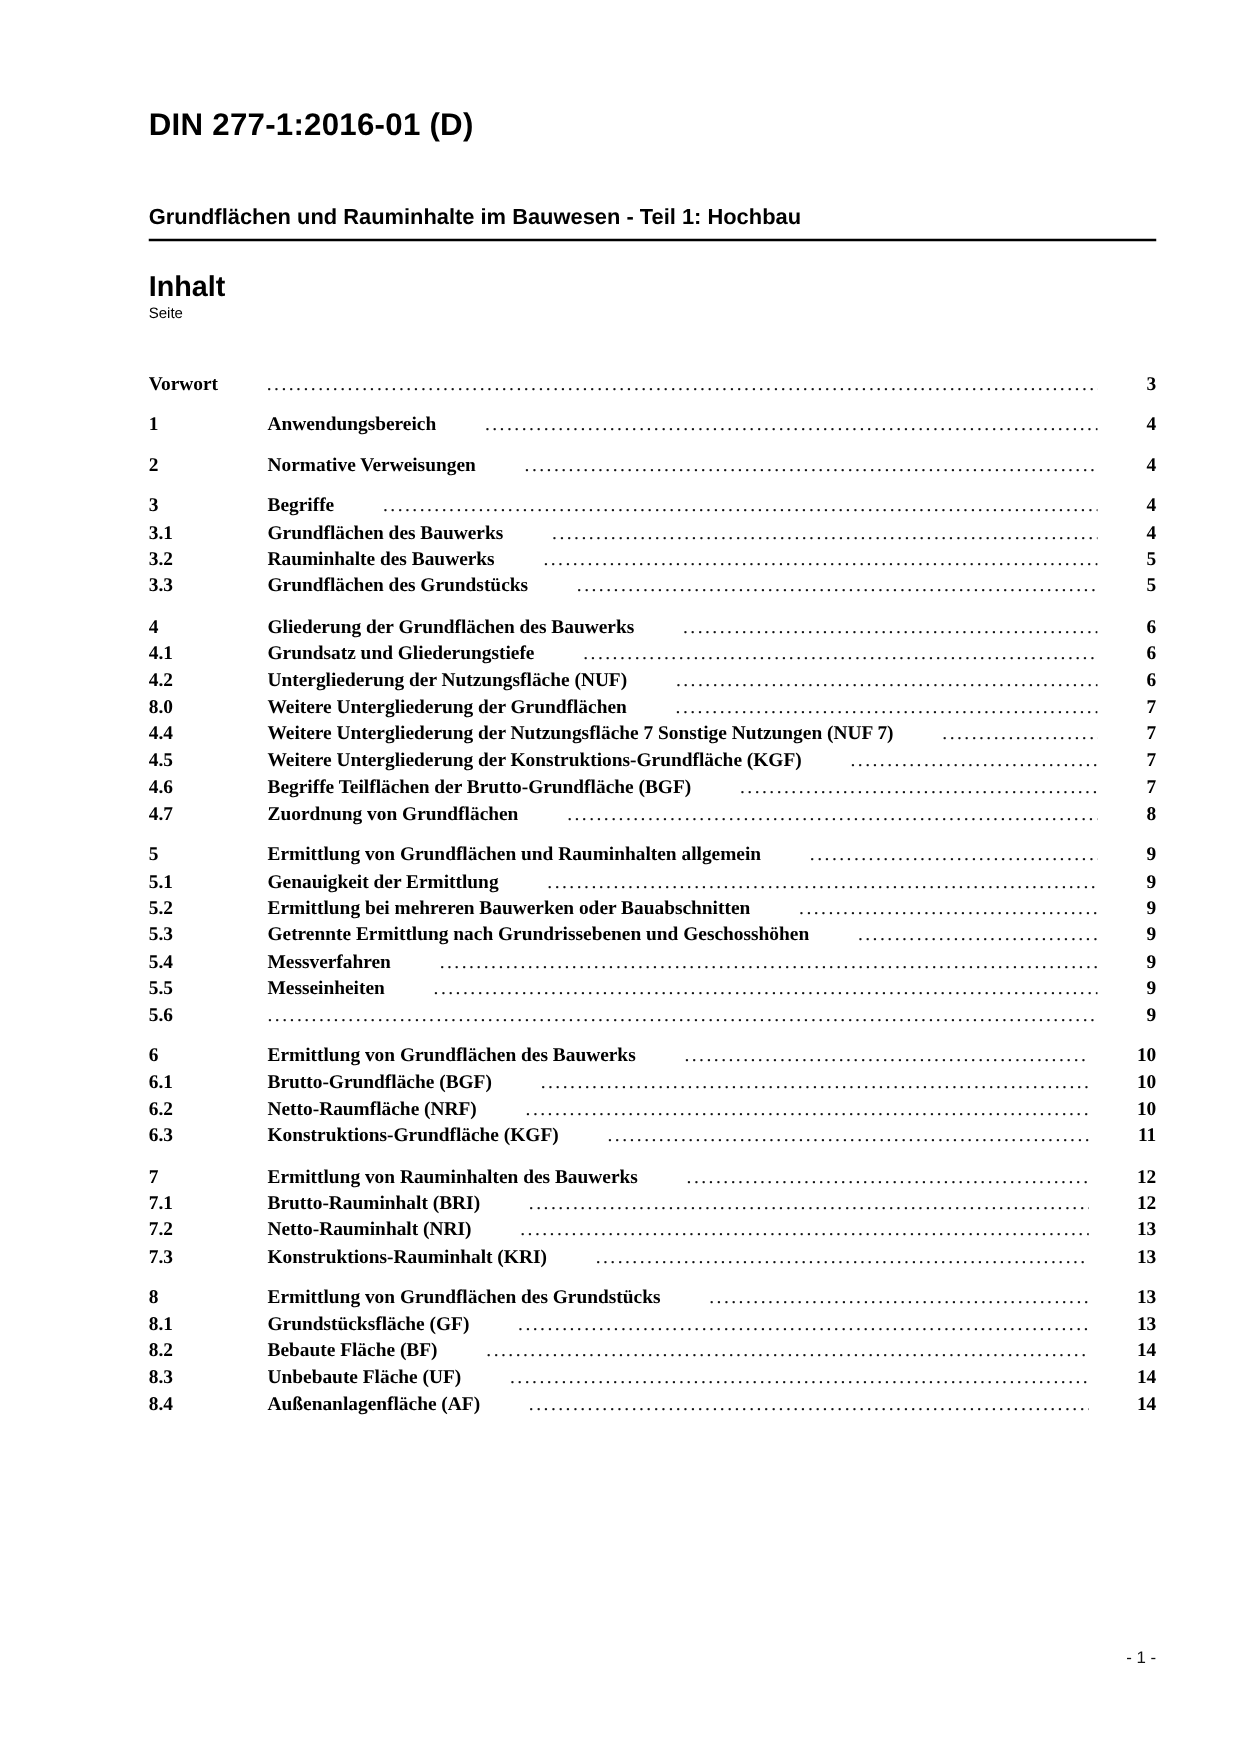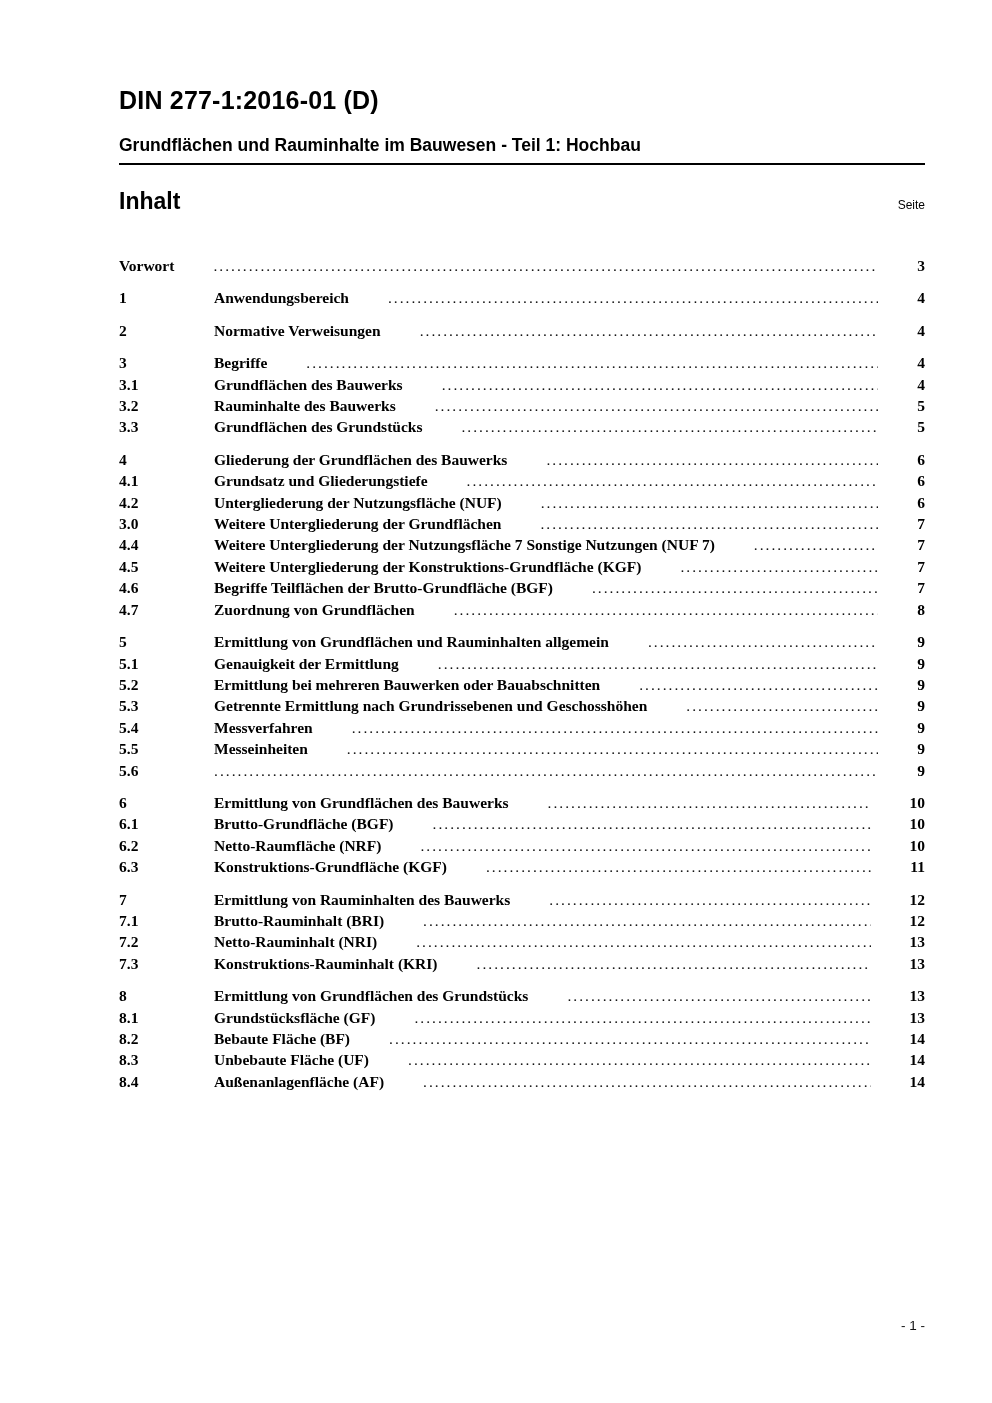--- a/index.html
+++ b/index.html
@@ -15,35 +15,36 @@
     box-sizing: border-box;
     padding: 86px 67px 0 119px;
     color: #000;
     overflow: hidden;
   }
   .doc-code {
     font-family: "Liberation Sans", sans-serif;
     font-weight: 700;
     font-size: 25px;
     letter-spacing: 0.2px;
-    margin-bottom: 20px;
+    margin-bottom: 48px;
   }
   .doc-title {
     font-family: "Liberation Sans", sans-serif;
     font-weight: 700;
     font-size: 17.5px;
     padding-bottom: 7px;
     border-bottom: 2px solid #000;
     margin-bottom: 23px;
   }
   .toc-header {
     display: flex;
-    justify-content: space-between;
+    justify-content: center;
     align-items: baseline;
     margin-bottom: 40px;
+    flex-direction: column;
   }
   .toc-heading {
     font-family: "Liberation Sans", sans-serif;
     font-weight: 700;
     font-size: 23px;
   }
   .toc-page-label {
     font-family: "Liberation Sans", sans-serif;
     font-weight: 400;
     font-size: 12px;
@@ -174,21 +175,21 @@
           <span class="toc-leader"></span>
           <span class="toc-page">6</span>
         </div>
         <div class="toc-row">
           <span class="toc-num">4.2</span>
           <span class="toc-label">Untergliederung der Nutzungsfläche (NUF)</span>
           <span class="toc-leader"></span>
           <span class="toc-page">6</span>
         </div>
         <div class="toc-row">
-          <span class="toc-num">3.0</span>
+          <span class="toc-num">8.0</span>
           <span class="toc-label">Weitere Untergliederung der Grundflächen</span>
           <span class="toc-leader"></span>
           <span class="toc-page">7</span>
         </div>
         <div class="toc-row">
           <span class="toc-num">4.4</span>
           <span class="toc-label">Weitere Untergliederung der Nutzungsfläche 7 Sonstige Nutzungen (NUF 7)</span>
           <span class="toc-leader"></span>
           <span class="toc-page">7</span>
         </div>

